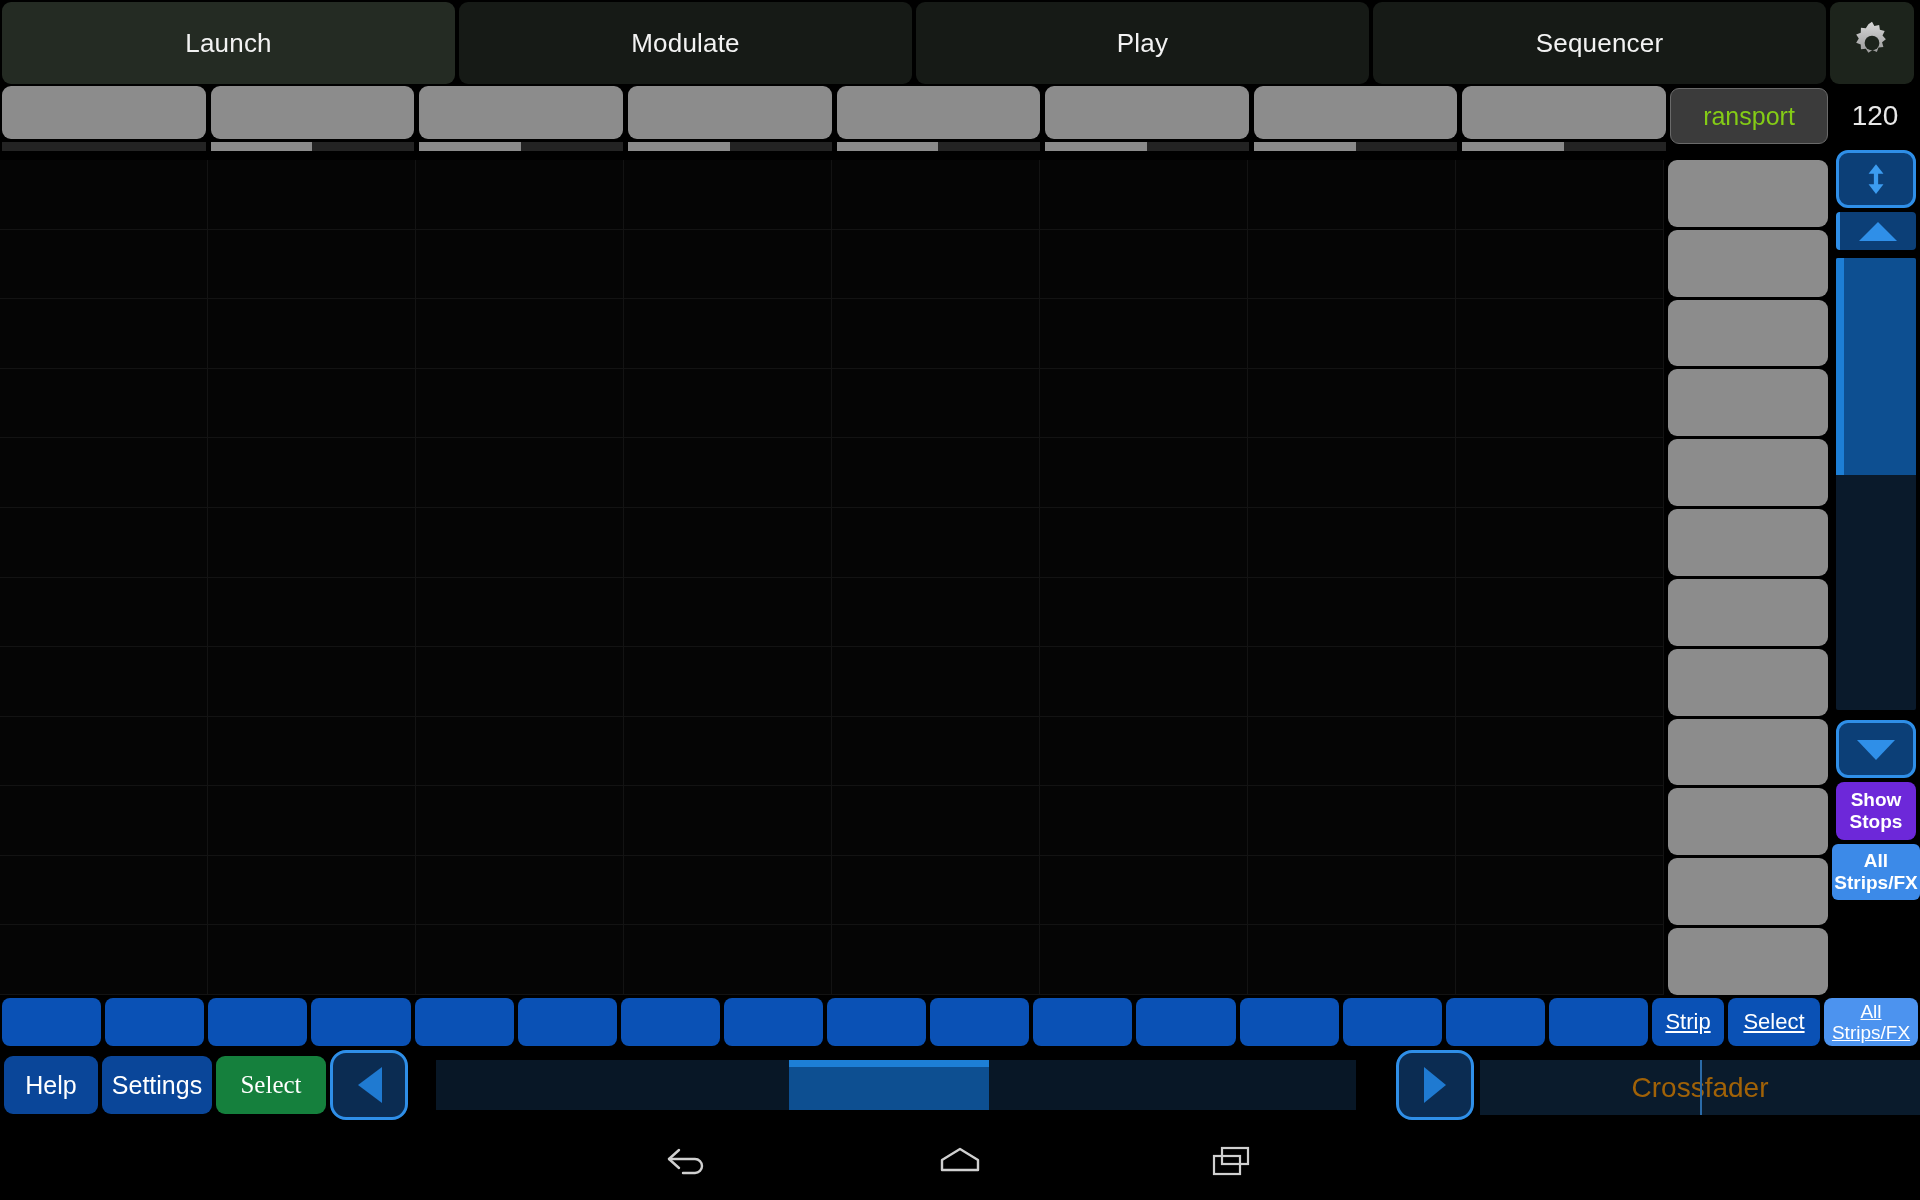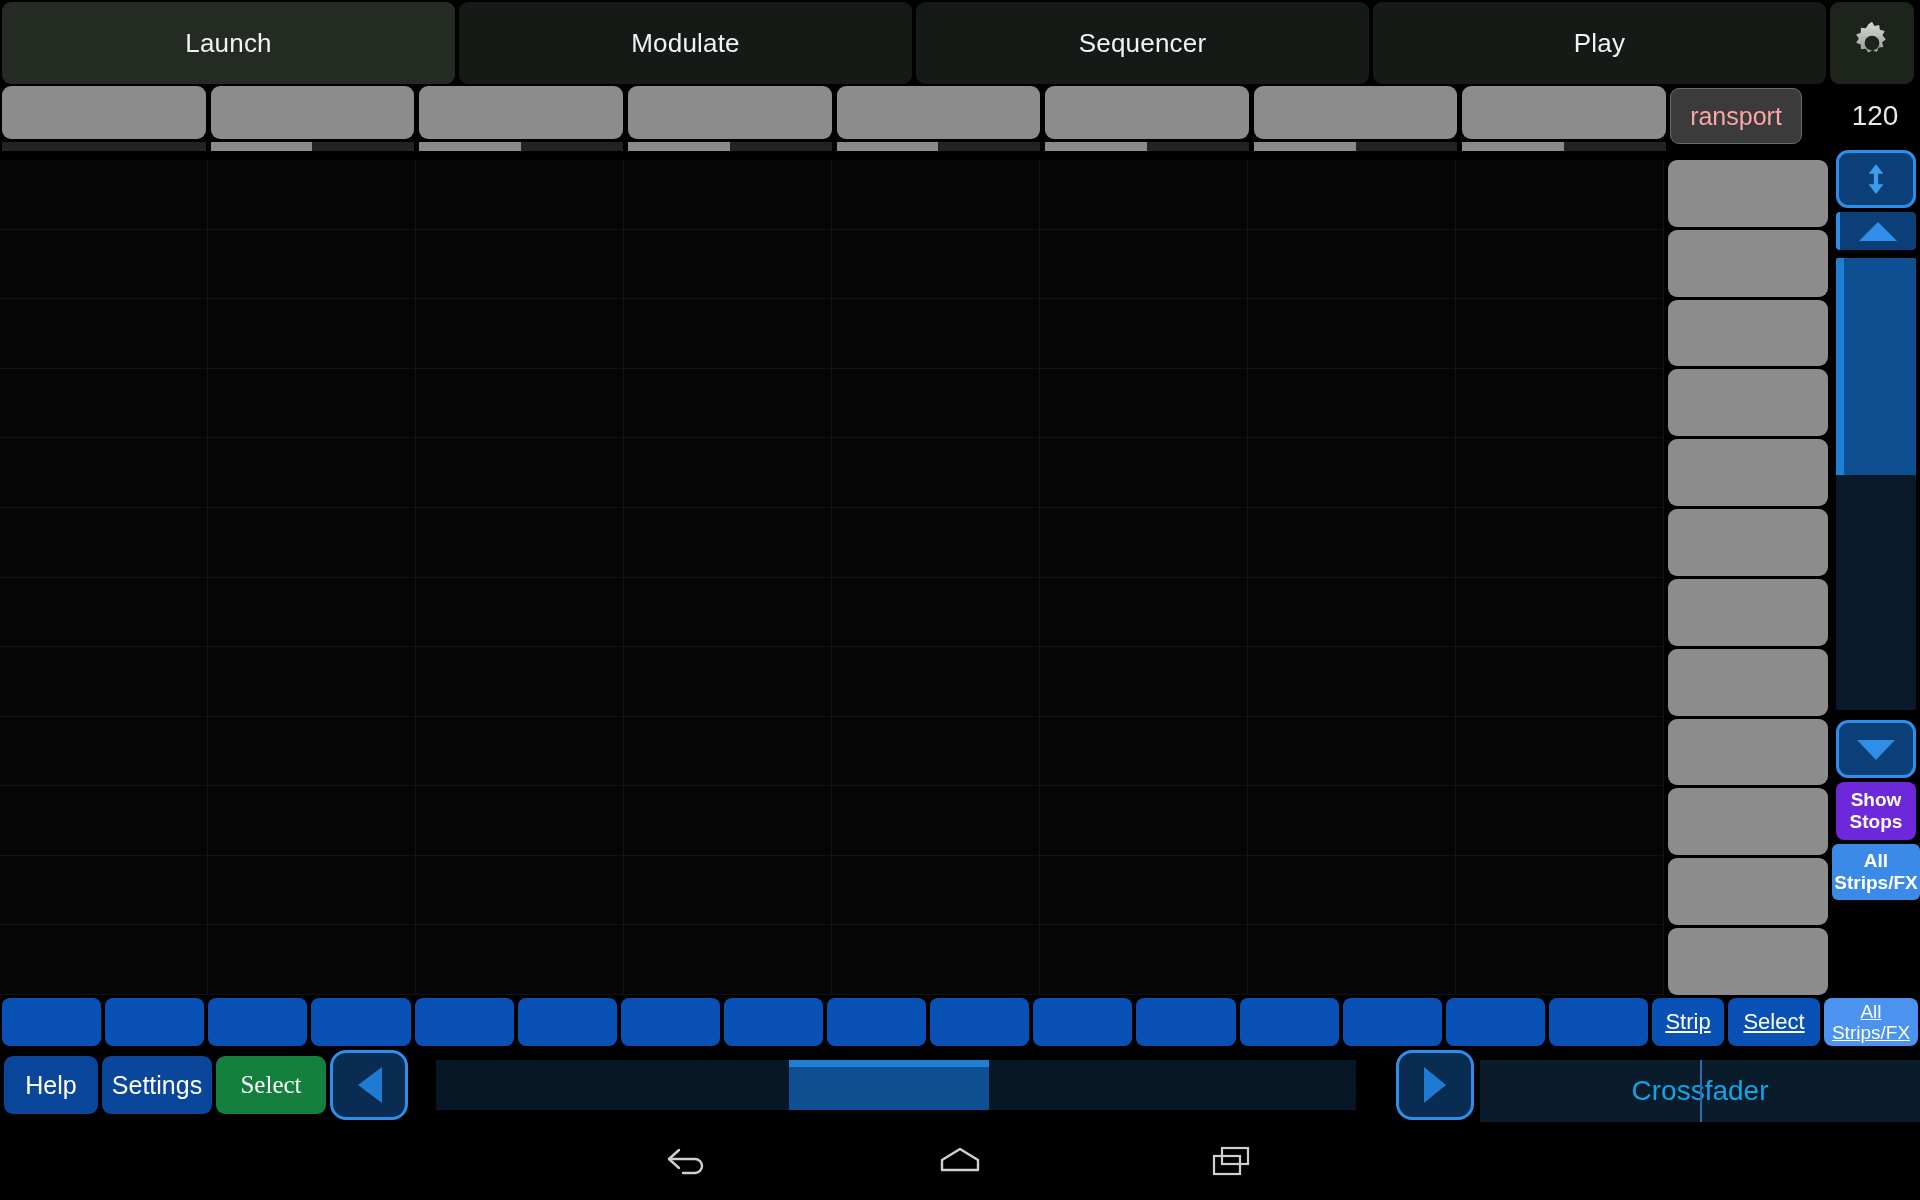--- a/index.html
+++ b/index.html
@@ -81,25 +81,25 @@
   .trackhead .meterfill {
     position: absolute;
     left: 0; top: 0; bottom: 0;
     background: #8a8a8a;
   }
 
   
   #transport-btn {
     position: absolute;
     left: 1670px; top: 88px;
-    width: 132px; height: 56px;
+    width: 158px; height: 56px;
     background: #3b3b3b;
     border: 1px solid #6a6a6a;
     border-radius: 9px;
-    color: #fca5a5;
+    color: #84cc16;
     font-size: 25px;
     display: flex;
     align-items: center;
     justify-content: center;
     box-sizing: border-box;
     overflow: hidden;
     white-space: nowrap;
   }
   #bpm-display {
     position: absolute;
@@ -290,23 +290,23 @@
     background: #0d4f91;
   }
   #hslider .handle .cap {
     position: absolute;
     left: 0; right: 0; top: 0; height: 7px;
     background: #1d7fd6;
   }
   #crossfader {
     position: absolute;
     left: 1480px; top: 10px;
-    width: 440px; height: 62px;
+    width: 440px; height: 55px;
     background: #0a1b2c;
-    color: #0ea5e9;
+    color: #a16207;
     font-size: 28px;
     display: flex;
     align-items: center;
     justify-content: center;
   }
   #crossfader .center-tick {
     position: absolute;
     left: 50%; top: 0; bottom: 0;
     width: 2px;
     background: #2b6ba8;
@@ -331,24 +331,24 @@
 <div id="app">
 
   <div id="tabbar">
     <div class="tab selected">
       <span>Launch</span>
     </div>
     <div class="tab">
       <span>Modulate</span>
     </div>
     <div class="tab">
+      <span>Play</span>
+    </div>
+    <div class="tab">
       <span>Sequencer</span>
-    </div>
-    <div class="tab">
-      <span>Play</span>
     </div>
     <div id="gear-btn">
       <svg width="52" height="52" viewBox="0 0 24 24">
         <defs>
           <linearGradient id="gg" x1="0" y1="0" x2="0" y2="1">
             <stop offset="0" stop-color="#d8d8d8"></stop>
             <stop offset="1" stop-color="#999999"></stop>
           </linearGradient>
         </defs>
         <path fill="url(#gg)" d="M12 2.2l1.1 2.0 2.2-.55.35 2.25 2.2.6-1.0 2.05 1.55 1.7-1.75 1.45.6 2.2-2.25.15-.75 2.15-2.05-.95-1.85 1.3-1.2-1.9-2.25.25-.1-2.25-2.1-.8 1.2-1.9-1.2-1.9 2.1-.8.1-2.25 2.25.25 1.2-1.9z"></path>

